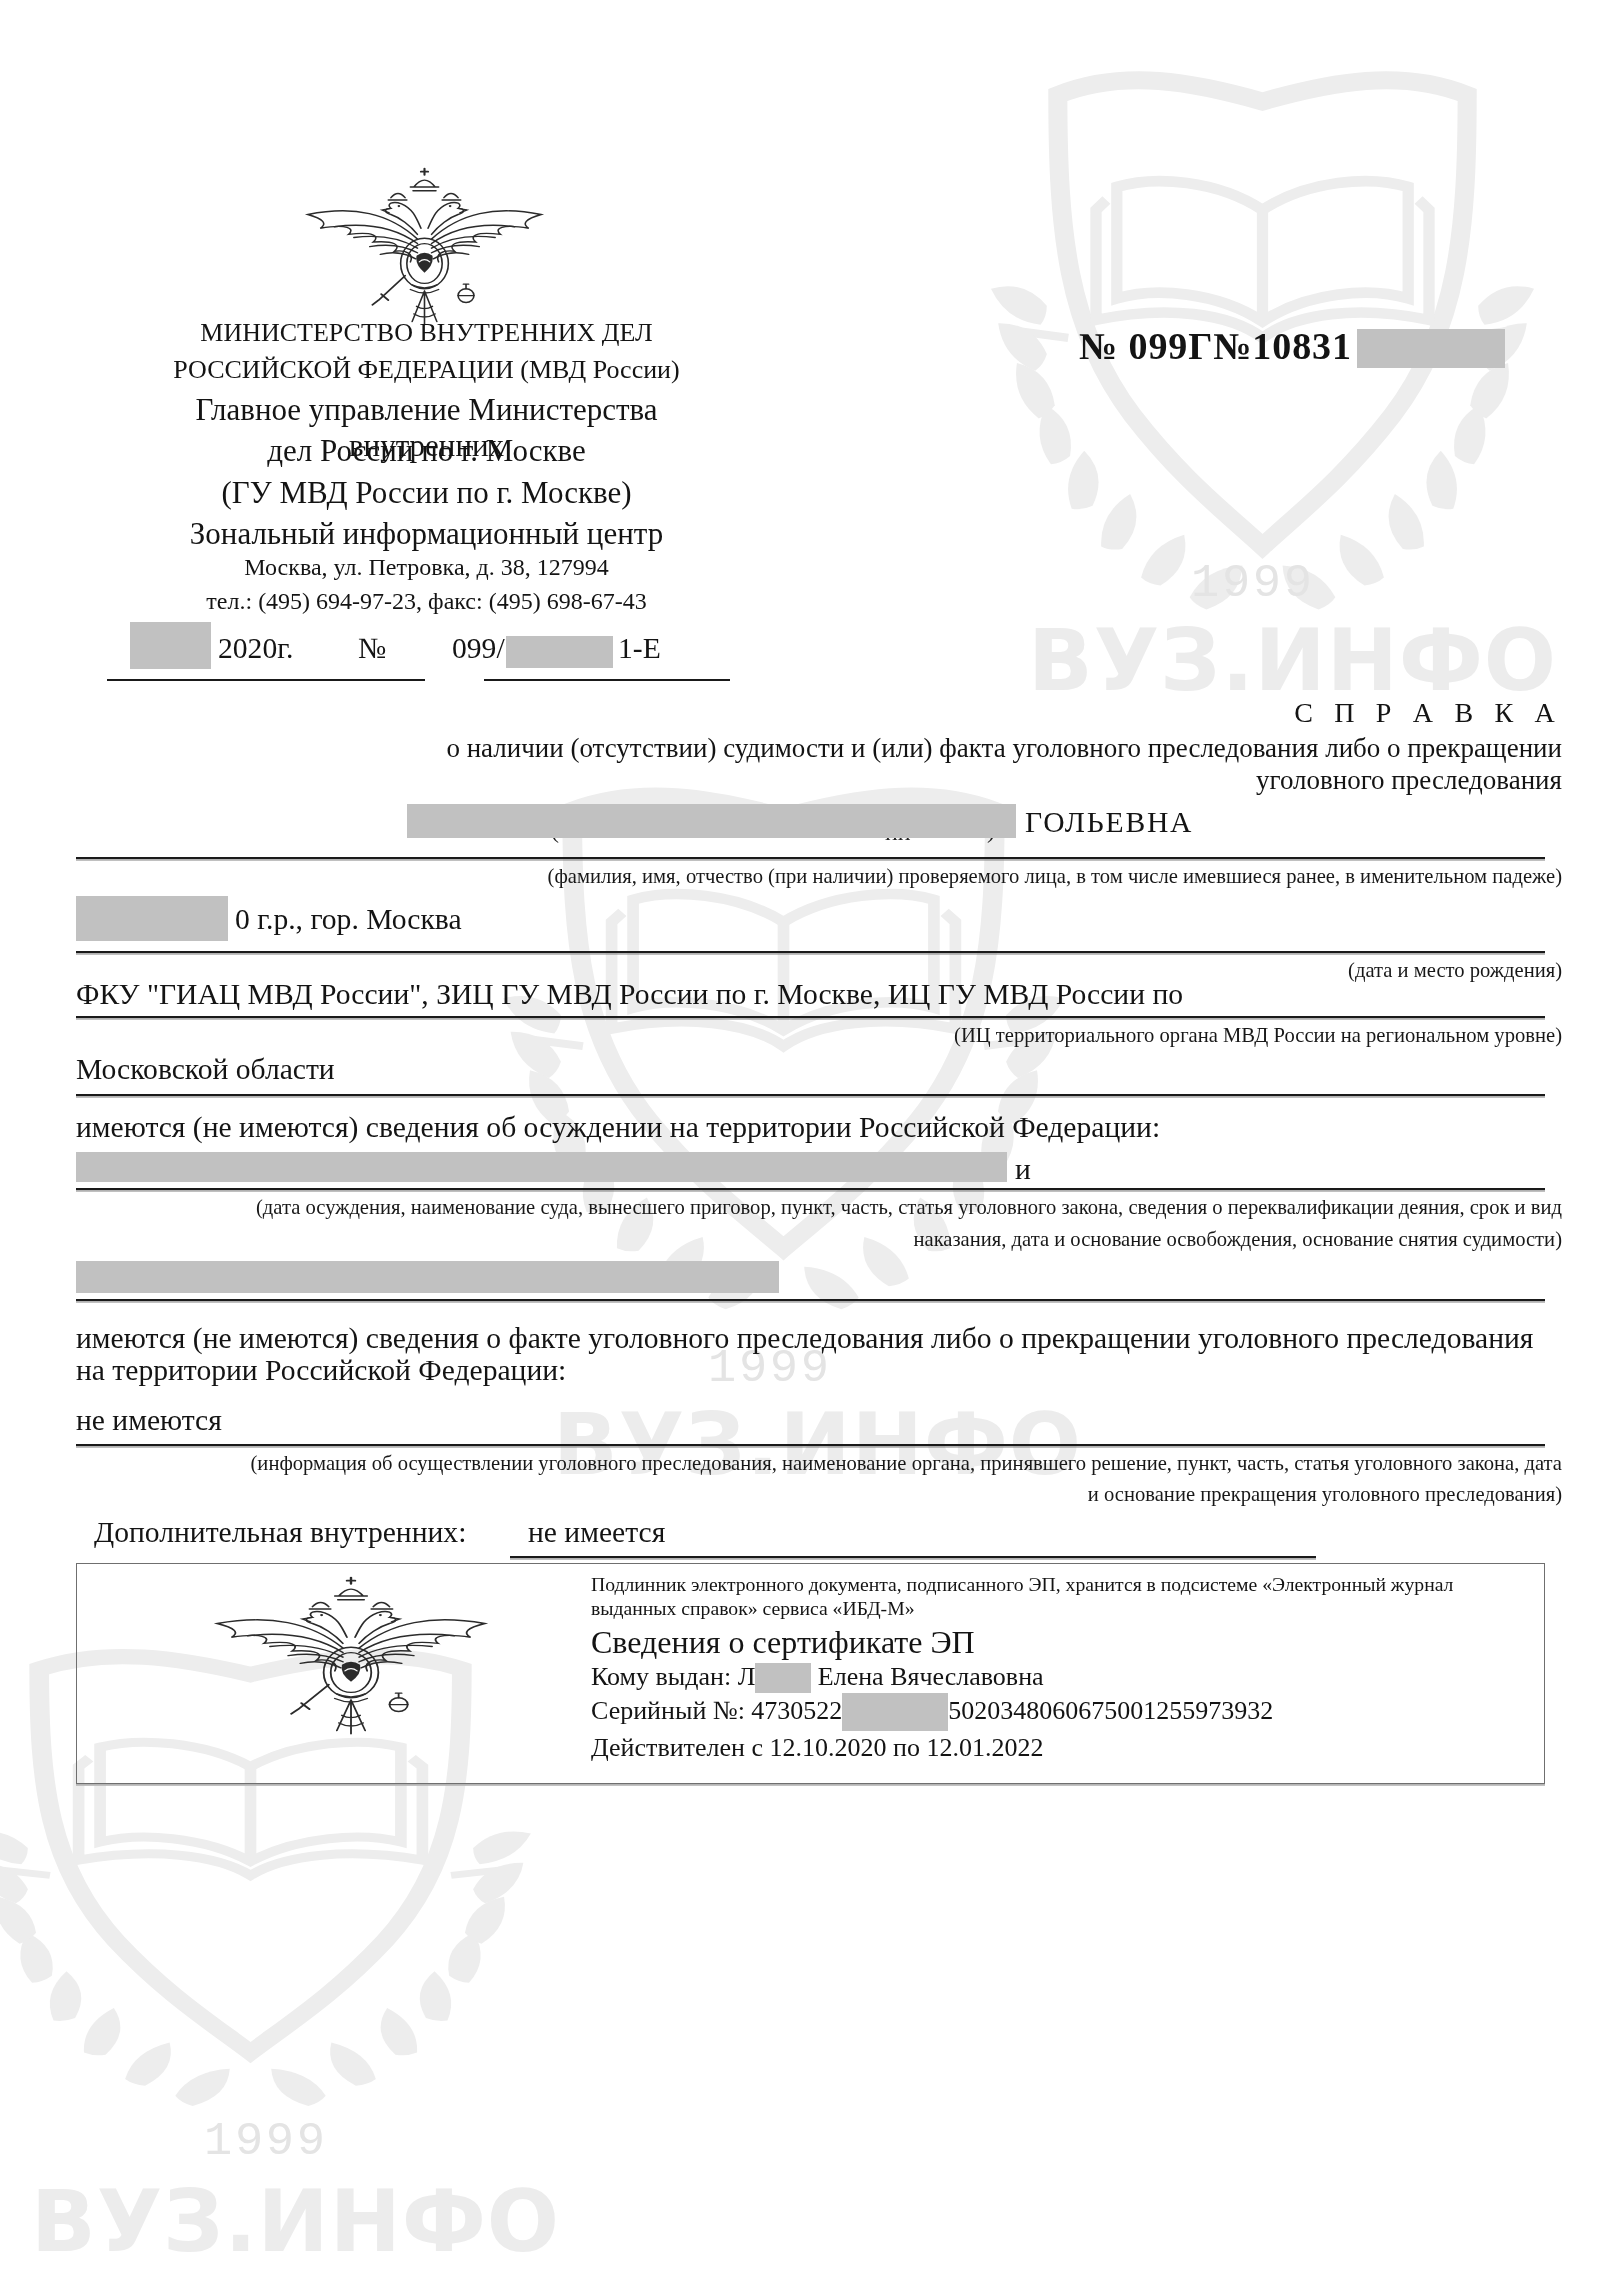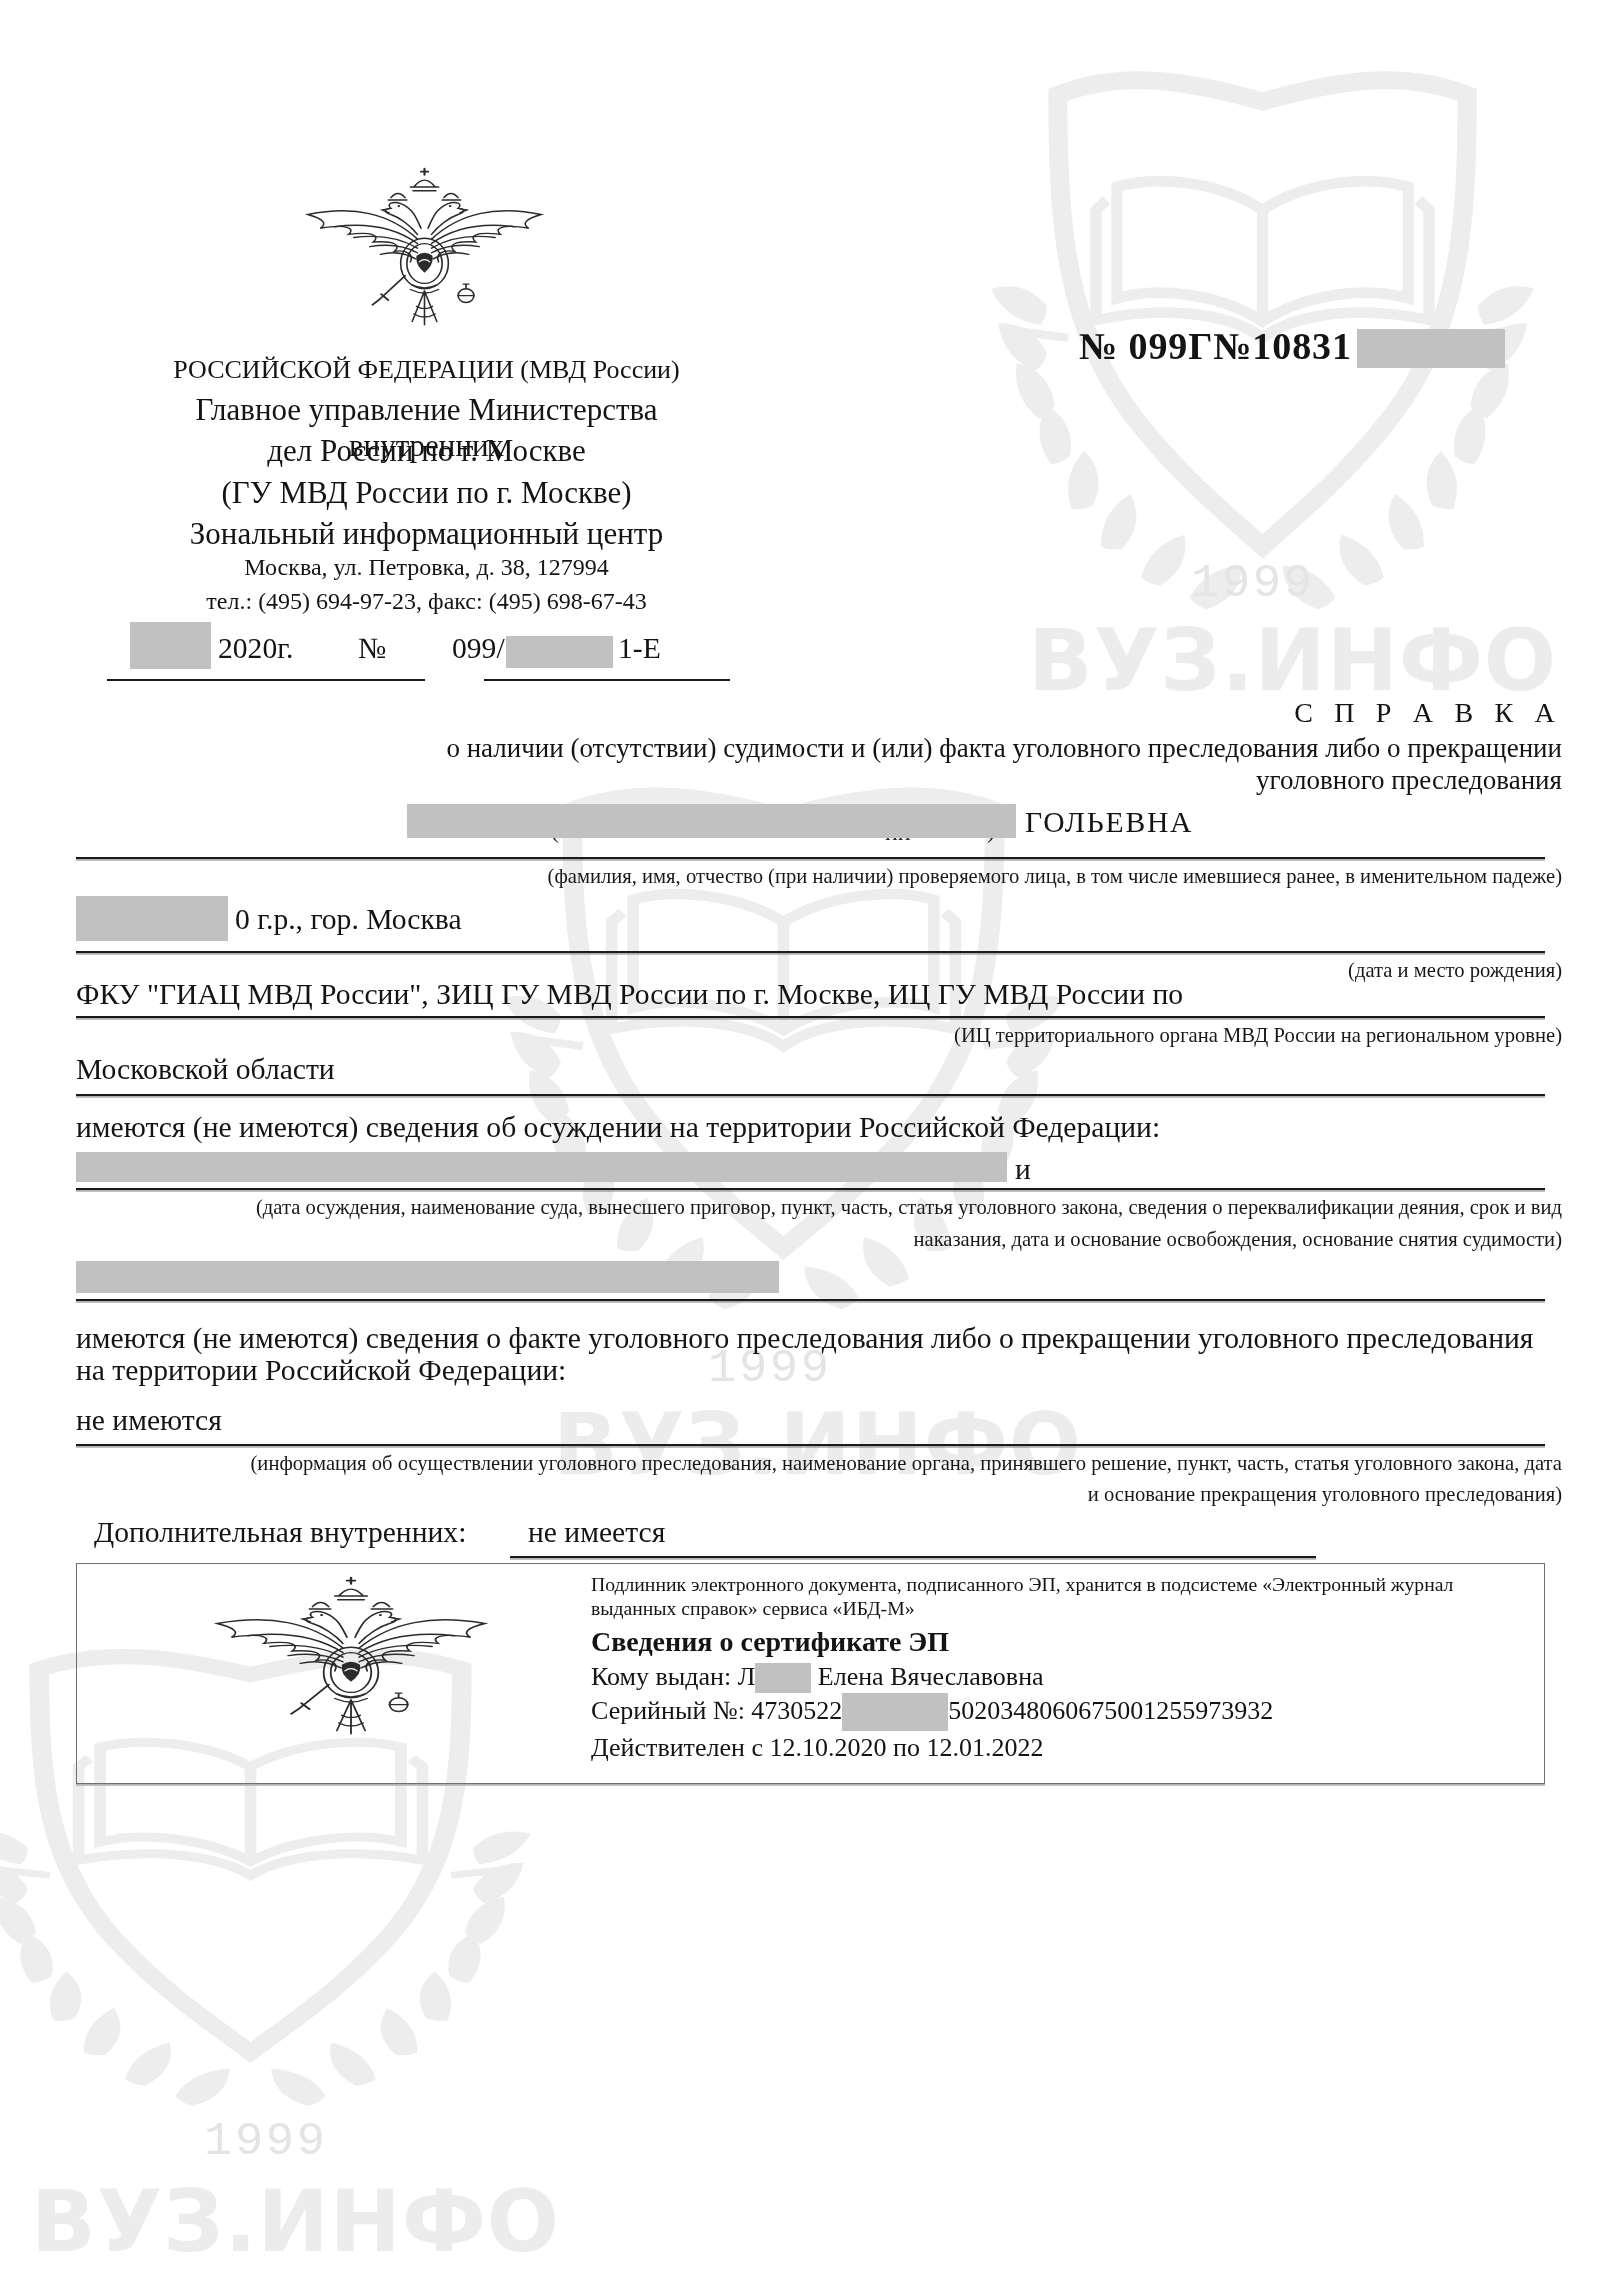--- a/index.html
+++ b/index.html
@@ -27,21 +27,21 @@
   .redact{position:absolute;background:#c1c1c1;z-index:3;}
   .redact-inline{display:inline-block;background:#c1c1c1;z-index:3;position:relative;}
   .frag{position:absolute;z-index:1;font-size:24px;color:#222;}
   .docnum{position:absolute;left:1079px;top:324px;z-index:2;display:flex;align-items:flex-start;}
   .docnum-text{font-size:38px;font-weight:bold;letter-spacing:0.9px;white-space:nowrap;}
   
   .cert-box{position:absolute;left:76px;top:1563px;width:1467px;height:219px;
             border:0.9px solid #6f6f6f;box-shadow:0 1.8px 0 #b4b4b4;z-index:2;background:transparent;}
   .cert-col{position:absolute;left:591px;top:1572px;width:905px;text-align:left;z-index:2;}
   .cert-sm{font-size:19.7px;line-height:24px;}
-  .cert-head{font-size:28px;line-height:36px;font-weight:bold;}
+  .cert-head{font-size:32px;line-height:36px;font-weight:normal;}
   .cert-line{font-size:26px;line-height:33px;white-space:nowrap;}
   .eagle-svg{position:absolute;z-index:2;}
 </style>
 </head>
 <body>
 
 <svg width="0" height="0" style="position:absolute">
   <defs>
     <path id="wm-leaf" d="M0,0 Q14,-16 36,-12 Q30,8 8,10 Q2,6 0,0 Z"></path>
     <g id="wm-shield-g">
@@ -111,20 +111,21 @@
   <svg class="wm-svg" style="left:-36px;top:1630px;width:573px;height:502px" viewBox="0 0 640 720" preserveAspectRatio="none">
       <use href="#wm-shield-g"></use>
     </svg>
   <div class="wm-year" style="left:204px;top:2115px">1999</div>
   <div class="wm-logo" style="left:31px;top:2172px">ВУЗ.ИНФО</div>
 
   <svg class="eagle-svg" style="left:292px;top:164px;width:265px;height:176px" viewBox="0 0 300 230" preserveAspectRatio="none">
       <use href="#eagle-g"></use>
     </svg>
 
+  <div class="hdr h-small" style="top:318px">МИНИСТЕРСТВО ВНУТРЕННИХ ДЕЛ</div>
   <div class="hdr h-small" style="top:355px">РОССИЙСКОЙ ФЕДЕРАЦИИ (МВД России)</div>
   <div class="hdr h-bold" style="top:392px">Главное управление Министерства внутренних</div>
   <div class="hdr h-bold" style="top:433px">дел России по г. Москве</div>
   <div class="hdr h-bold" style="top:516px">Зональный информационный центр</div>
   <div class="hdr h-bold" style="top:475px">(ГУ МВД России по г. Москве)</div>
   <div class="hdr h-addr" style="top:553px">Москва, ул. Петровка, д. 38, 127994</div>
   <div class="hdr h-addr" style="top:587px">тел.: (495) 694-97-23, факс: (495) 698-67-43</div>
 
   <div class="redact" style="left:130px;top:622px;width:81px;height:47px"></div>
   <div class="body-lg" style="left:218px;top:632px">2020г.</div>

